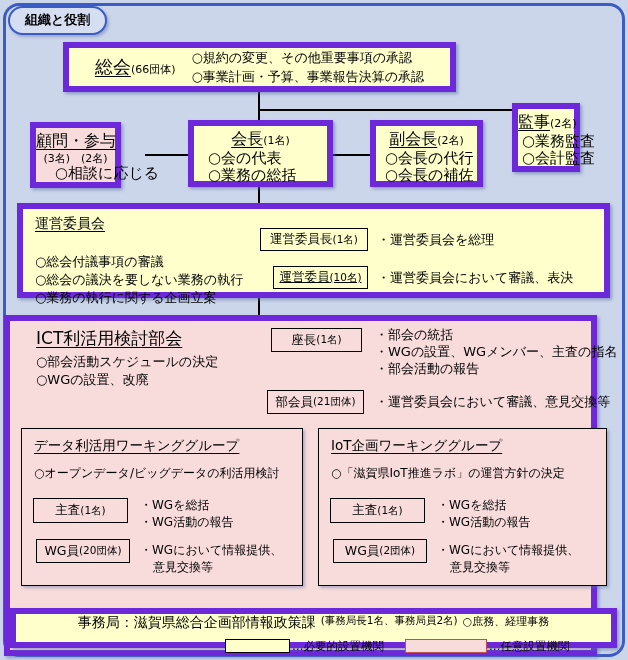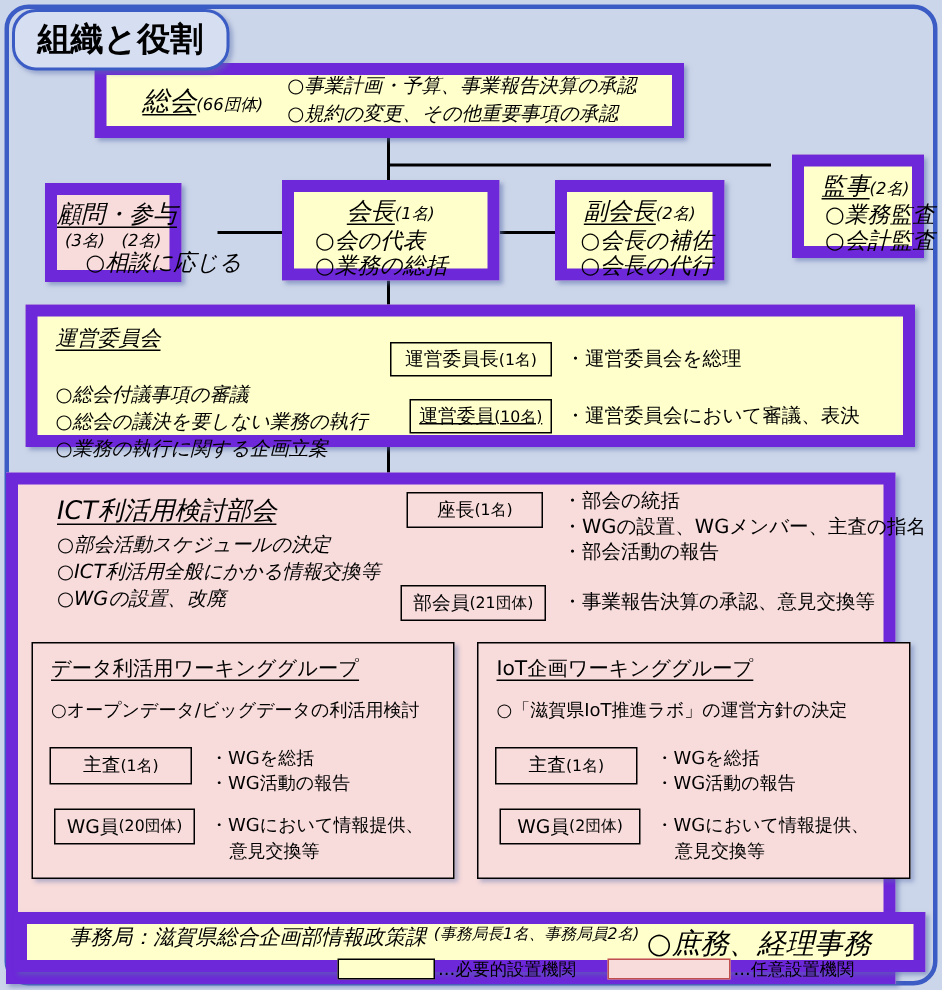--- a/index.html
+++ b/index.html
@@ -9,28 +9,28 @@
     font-family:"DejaVu Sans", sans-serif; color:#000;
   }
   .frame {
     position:absolute; left:3px; top:3px; right:3px; bottom:3px;
     border:3px solid #3c5cc5; border-radius:16px; z-index:0;
   }
   .bubble {
     position:absolute; left:8px; top:6px; z-index:6;
     padding:3px 15px 4px 15px;
     background:#d6def1; border:2px solid #3c5cc5; border-radius:16px;
-    font-size:22px; font-weight:bold;
+    font-size:13px; font-weight:bold;
     box-shadow:2px 2px 3px rgba(90,110,170,.45);
     font-family:Liberation Serif, serif;
   }
   .line { position:absolute; background:#000; z-index:1; }
   .box {
-    position:absolute; box-sizing:border-box; border:8px solid #6d28d9;
-    box-shadow:2px 2px 3px rgba(90,110,170,.55); z-index:2;font-style:italic;
+    position:absolute; box-sizing:border-box; border:6px solid #6d28d9;
+    box-shadow:2px 2px 3px rgba(90,110,170,.55); z-index:2;
   }
   .yellow { background:#ffffcc; }
   .pink   { background:#f8dcdb; }
   .hd { text-decoration:underline; text-underline-offset:3px; }
   .cnt { font-size:11px; }
   .rolebox {
     position:absolute; box-sizing:border-box; border:1.5px solid #000;
     display:flex; align-items:center; justify-content:center;
     font-size:12.5px; z-index:3; white-space:nowrap;
   }
@@ -48,21 +48,21 @@
   
   .orgbox { text-align:center; padding-top:3px; }
   .orgbox .title-line { font-size:16px; white-space:nowrap; }
   .orgbox .bullets { font-size:15px; line-height:17px; text-align:left; padding-left:9px; white-space:nowrap; }
   #box-komon  { left:30px;  top:122px; width:91px; height:66px; }
   #box-komon .counts { font-size:11px; line-height:13px; }
   #box-komon .bullets { padding-left:19px; }
   #box-kaicho { left:188px; top:120px; width:145px; height:67px; }
   #box-kaicho .bullets { padding-left:14px; }
   #box-fuku   { left:370px; top:120px; width:113px; height:67px; }
-  #box-kanji  { left:528px; top:103px; width:88px;  height:69px;padding-left:10px; }
+  #box-kanji  { left:512px; top:103px; width:68px;  height:69px; }
   #box-kanji .bullets { padding-left:4px; }
 
   
   #sec-unei { left:17px; top:203px; width:593px; height:95px; padding:6px 12px; }
   #sec-unei .stitle { font-size:14px; }
   #sec-unei .sbullets { font-size:13px; line-height:18px; margin-top:20px; white-space:nowrap; }
   #role-ucl { left:260px; top:228px; width:108px; height:23px; }
   #desc-ucl { left:377px; top:231px; }
   #role-uc  { left:273px; top:266px; width:95px;  height:23px;text-decoration:underline; }
   #desc-uc  { left:377px; top:269px; }
@@ -91,21 +91,21 @@
   #role-shusa-r { left:330px; top:498px; width:95px; height:25px; background:#f8dcdb; z-index:4; }
   #desc-shusa-r { left:437px; top:497px; }
   #role-wgm-r   { left:333px; top:539px; width:94px; height:24px; background:#f8dcdb; z-index:4; }
   #desc-wgm-r   { left:437px; top:542px; }
 
   
   #box-jimu { left:10px; top:608px; width:607px; height:40px;
     display:flex; align-items:flex-start; justify-content:center; gap:5px; white-space:nowrap; }
   #box-jimu .main { font-size:14px; }
   #box-jimu .sub  { font-size:10.5px; }
-  #box-jimu .tail { font-size:19px; }
+  #box-jimu .tail { font-size:11px; }
   .swatch { position:absolute; box-sizing:border-box; height:14px; z-index:2; }
   #legend-sw-yellow { left:225px; top:639px; width:65px; background:#ffffcc; border:1px solid #000; }
   #legend-sw-pink   { left:405px; top:639px; width:82px; background:#f8dcdb; border:1px solid #c0504d; }
   .legend-label { position:absolute; font-size:11.5px; line-height:15px; top:639px; z-index:2; white-space:nowrap; }
   #legend-lb-yellow { left:292px; }
   #legend-lb-pink   { left:489px; }
 
   
   #l1  { left:258px; top:92px;  width:2px;   height:29px; }
   #l2  { left:258px; top:109px; width:256px; height:2px;  }
@@ -134,22 +134,22 @@
   <div class="line" id="l7"></div>
   <div class="line" id="l8"></div>
   <div class="line" id="l9"></div>
   <div class="line" id="l10"></div>
 
   <div class="box yellow" id="box-soukai">
     <div class="t">
       <span class="hd">総会</span><span class="cnt">(66団体)</span>
     </div>
     <div class="b">
+      <div>○規約の変更、その他重要事項の承認</div>
       <div>○事業計画・予算、事業報告決算の承認</div>
-      <div>○規約の変更、その他重要事項の承認</div>
     </div>
   </div>
 
   <div class="box pink orgbox" id="box-komon">
     <div class="title-line hd">顧問・参与</div>
     <div class="counts">(3名)　(2名)</div>
     <div class="bullets">○相談に応じる</div>
   </div>
 
   <div class="box yellow orgbox" id="box-kaicho">
@@ -160,22 +160,22 @@
       <div>○会の代表</div>
       <div>○業務の総括</div>
     </div>
   </div>
 
   <div class="box yellow orgbox" id="box-fuku">
     <div class="title-line">
       <span class="hd">副会長</span><span class="cnt">(2名)</span>
     </div>
     <div class="bullets">
+      <div>○会長の代行</div>
       <div>○会長の補佐</div>
-      <div>○会長の代行</div>
     </div>
   </div>
 
   <div class="box yellow orgbox" id="box-kanji">
     <div class="title-line">
       <span class="hd">監事</span><span class="cnt">(2名)</span>
     </div>
     <div class="bullets">
       <div>○業務監査</div>
       <div>○会計監査</div>
@@ -198,38 +198,37 @@
   <div class="rolebox yellow" id="role-uc">
     <span>運営委員</span>
       <span class="cnt">(10名)</span>
   </div>
   <div class="desc" id="desc-uc">・運営委員会において審議、表決</div>
 
   <div class="box pink" id="sec-ict">
     <div class="stitle hd">ICT利活用検討部会</div>
     <div class="sbullets">
       <div>○部会活動スケジュールの決定</div>
-      <div>○ICT利活用全般にかかる情報交換等</div>
       <div>○WGの設置、改廃</div>
     </div>
   </div>
   <div class="rolebox pink" id="role-zacho">
     <span>座長</span>
       <span class="cnt">(1名)</span>
   </div>
   <div class="desc" id="desc-zacho">
     <div>・部会の統括</div>
     <div>・WGの設置、WGメンバー、主査の指名</div>
     <div>・部会活動の報告</div>
   </div>
   <div class="rolebox pink" id="role-bukaiin">
     <span>部会員</span>
       <span class="cnt">(21団体)</span>
   </div>
-  <div class="desc" id="desc-bukaiin">・事業報告決算の承認、意見交換等</div>
+  <div class="desc" id="desc-bukaiin">・運営委員会において審議、意見交換等</div>
 
   <div class="wg" id="wg-left">
     <div class="wtitle hd">データ利活用ワーキンググループ</div>
     <div class="wbullet">○オープンデータ/ビッグデータの利活用検討</div>
   </div>
   <div class="rolebox" id="role-shusa-l">
     <span>主査</span>
       <span class="cnt">(1名)</span>
   </div>
   <div class="desc desc-sm" id="desc-shusa-l">

